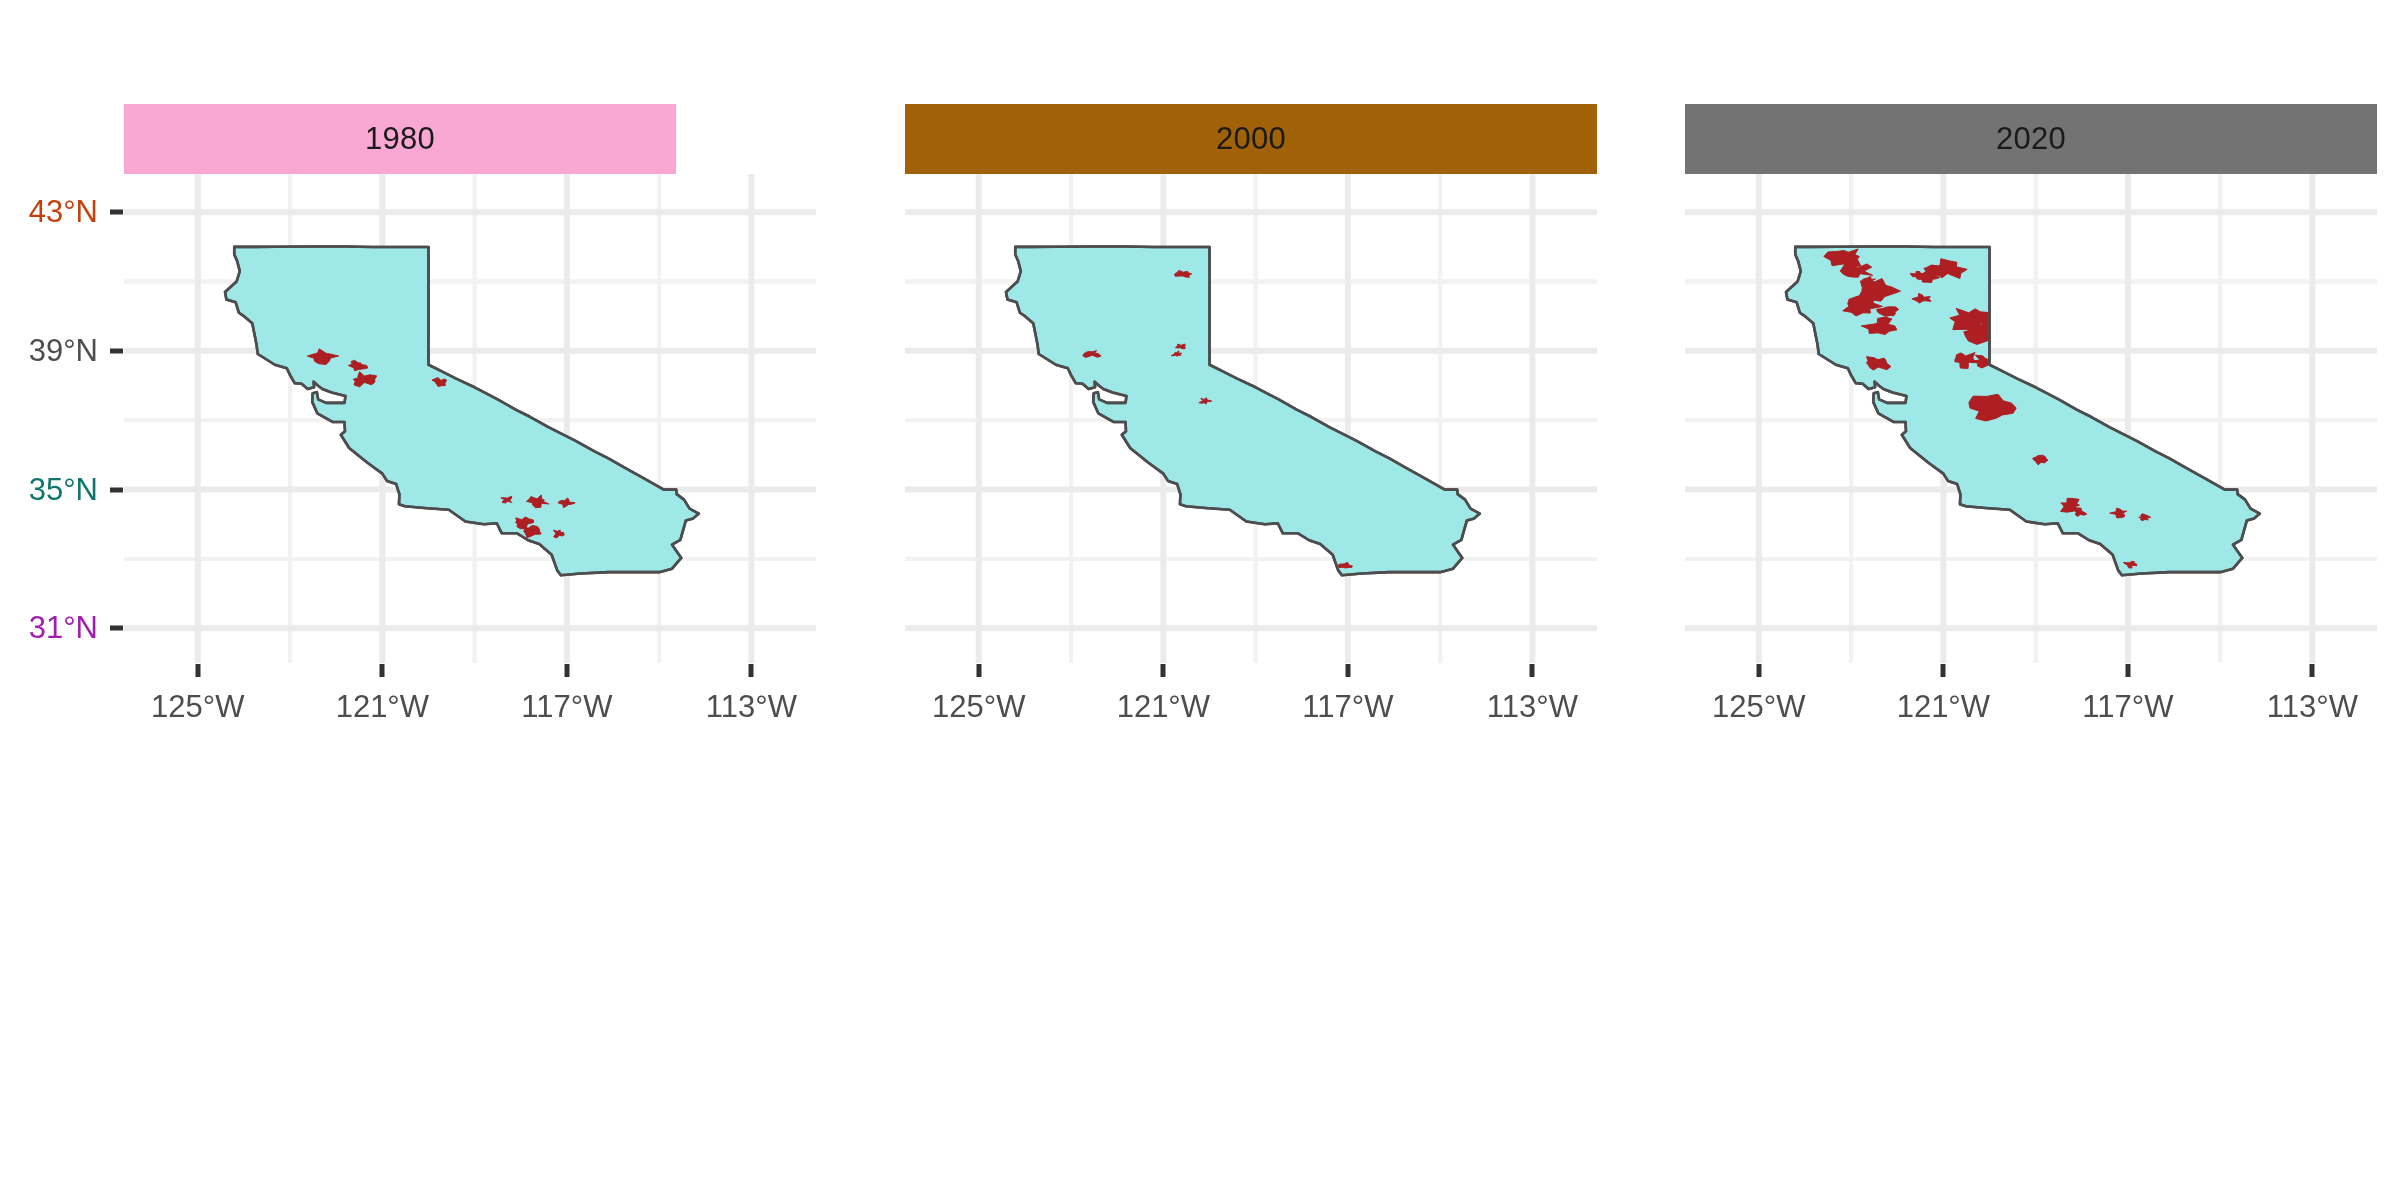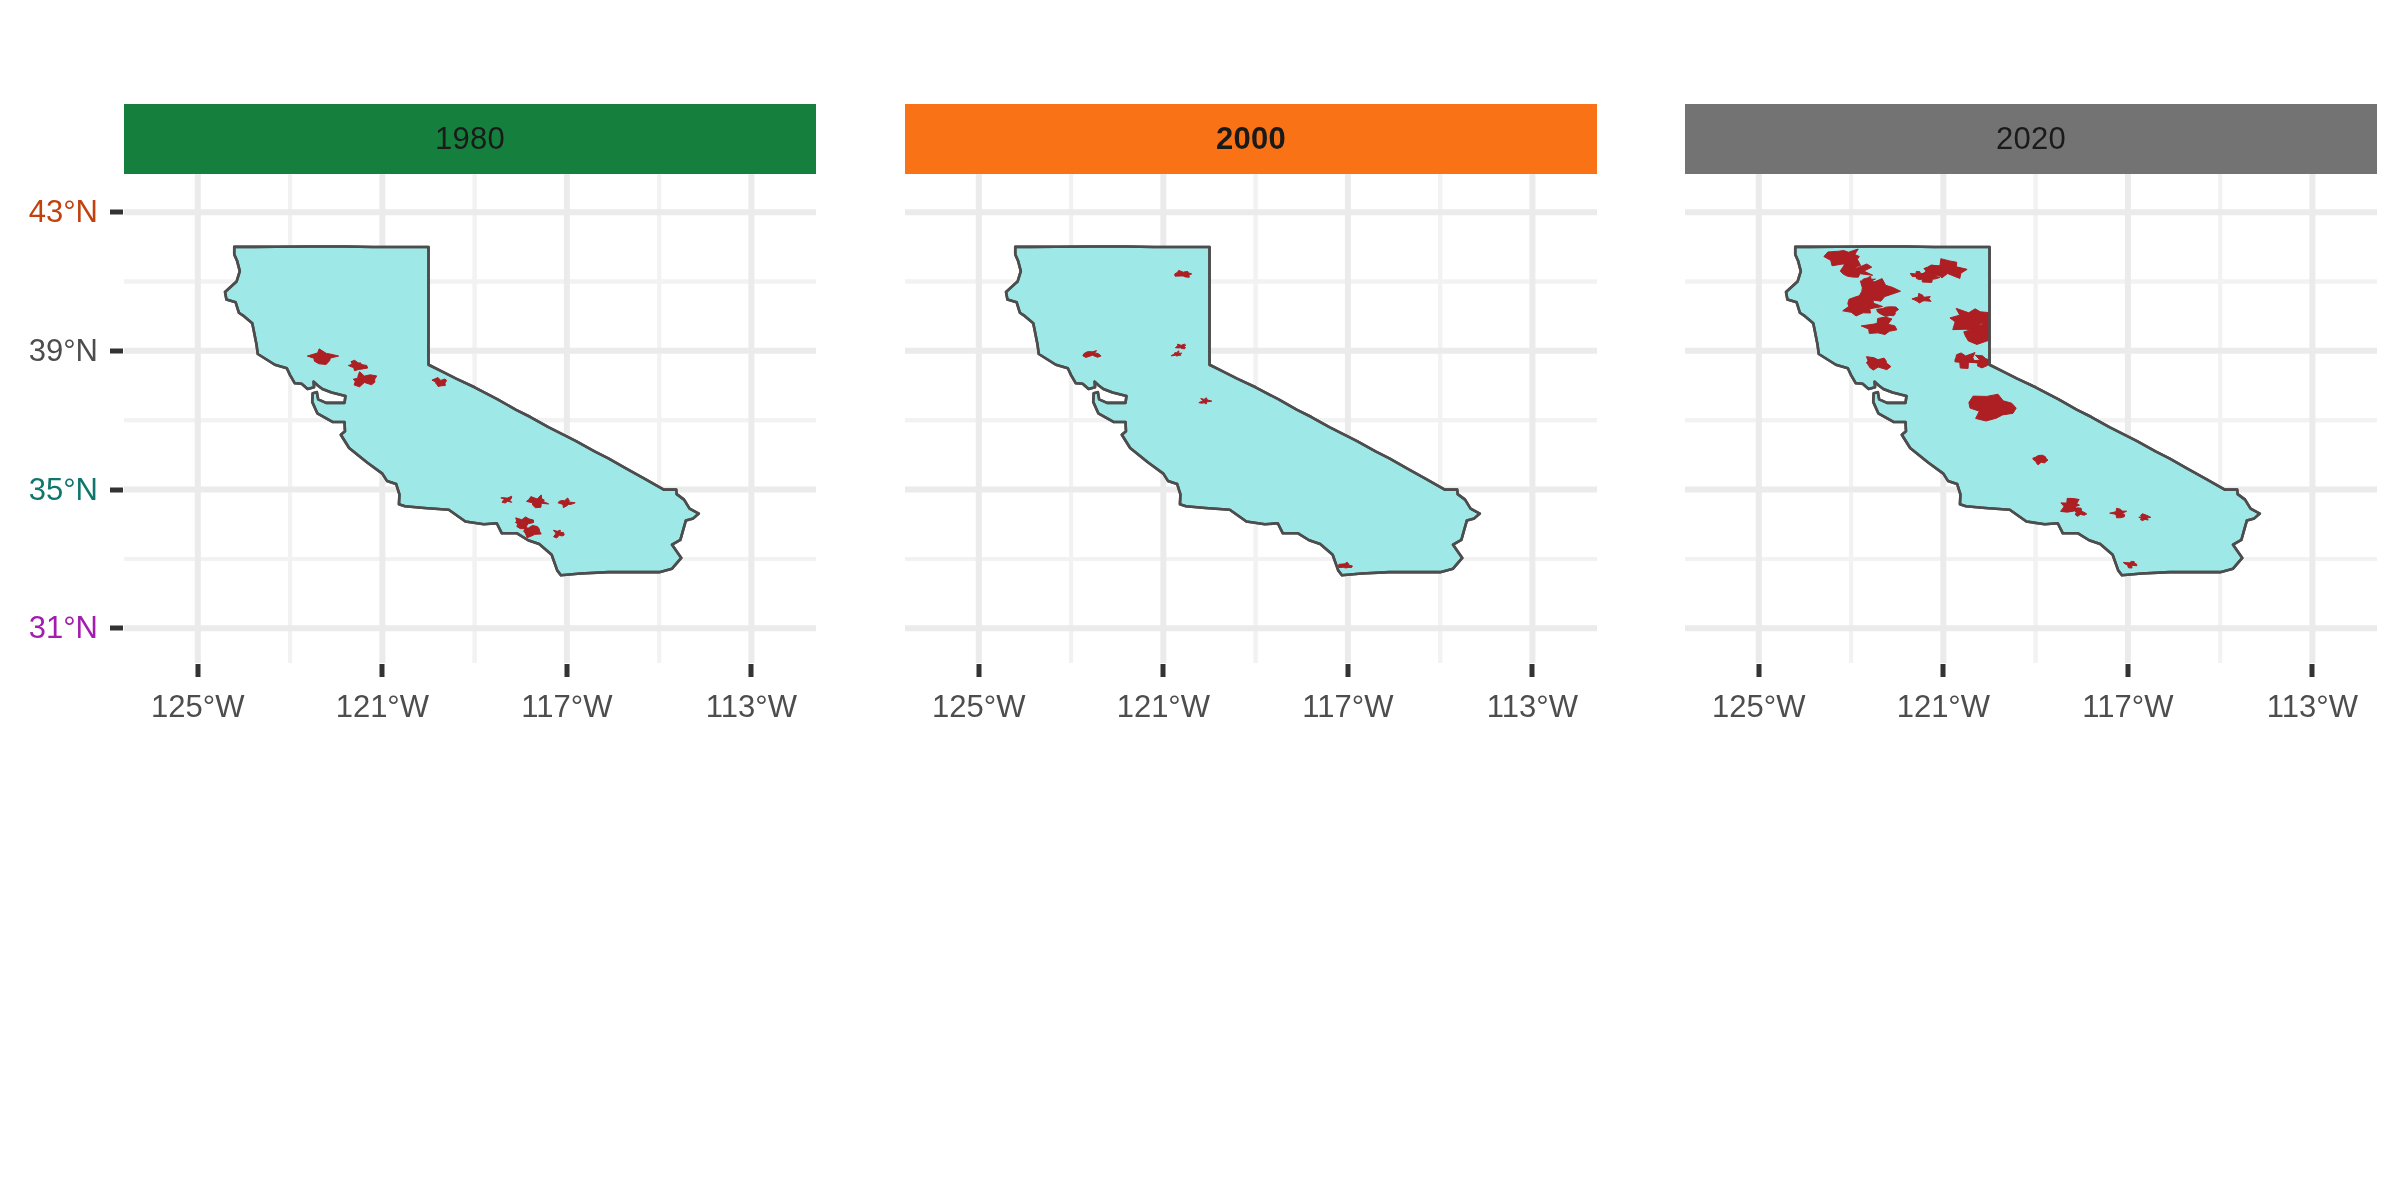--- a/index.html
+++ b/index.html
@@ -65,21 +65,21 @@
       <div class="xtick-mark" style="left: 1758.81px; top: 664px; background: rgb(51, 51, 51);"></div>
       <div class="xtick-label" style="left: 1943.35px; top: 689px; color: rgb(77, 77, 77);">121°W</div>
       <div class="xtick-mark" style="left: 1943.35px; top: 664px; background: rgb(51, 51, 51);"></div>
       <div class="xtick-label" style="left: 2127.88px; top: 689px; color: rgb(77, 77, 77);">117°W</div>
       <div class="xtick-mark" style="left: 2127.88px; top: 664px; background: rgb(51, 51, 51);"></div>
       <div class="xtick-label" style="left: 2312.41px; top: 689px; color: rgb(77, 77, 77);">113°W</div>
       <div class="xtick-mark" style="left: 2312.41px; top: 664px; background: rgb(51, 51, 51);"></div>
     </div>
 
   <div id="panels-host">
-      <div class="facet-strip" style="left: 124px; top: 104px; width: 692px; height: 70px; background: #15803d;">
+      <div class="facet-strip" style="left: 124px; top: 104px; width: 552px; height: 70px; background: #f9a8d4;">
         <span class="facet-strip-label">1980</span>
       </div>
       <div class="panel" style="left: 124px; top: 174px; width: 692px; height: 489px; background: rgb(255, 255, 255);">
         <svg width="692" height="489">
           <g>
             <line x1="166.07999999999976" x2="166.07999999999976" y1="0" y2="489" stroke="#f2f2f2" stroke-width="4"></line>
             <line x1="350.61333333333306" x2="350.61333333333306" y1="0" y2="489" stroke="#f2f2f2" stroke-width="4"></line>
             <line x1="166.07999999999976" x2="166.07999999999976" y1="0" y2="489" stroke="#f2f2f2" stroke-width="4"></line>
             <line x1="535.1466666666664" x2="535.1466666666664" y1="0" y2="489" stroke="#f2f2f2" stroke-width="4"></line>
             <line x1="350.61333333333306" x2="350.61333333333306" y1="0" y2="489" stroke="#f2f2f2" stroke-width="4"></line>
@@ -115,21 +115,21 @@
             <path d="M 386.69,325.31 L 387.46,324.19 L 387.71,322.23 L 383.46,324.06 L 382.35,324.06 L 380.33,323.66 L 376.89,323.83 L 380.40,325.31 L 379.41,326.17 L 378.14,328.36 L 381.26,328.98 L 383.75,327.19 L 387.70,328.38 L 385.57,325.96 Z" fill="#AD1F23" stroke="#AD1F23" stroke-width="1"></path>
             <path d="M 419.18,327.39 L 420.30,325.91 L 417.89,325.07 L 417.18,320.88 L 413.20,324.98 L 406.83,322.61 L 405.21,325.16 L 402.54,327.39 L 408.48,328.81 L 408.59,331.03 L 411.45,333.71 L 416.90,333.25 L 417.26,329.30 L 424.68,329.95 Z" fill="#AD1F23" stroke="#AD1F23" stroke-width="1"></path>
             <path d="M 451.20,328.77 L 444.79,327.96 L 445.21,326.39 L 443.63,323.99 L 440.57,326.71 L 437.89,326.47 L 435.45,327.29 L 433.92,328.77 L 437.18,329.84 L 439.00,330.38 L 439.31,333.66 L 442.82,331.75 L 444.27,330.55 L 447.52,330.26 Z" fill="#AD1F23" stroke="#AD1F23" stroke-width="1"></path>
             <path d="M 409.55,348.54 L 409.39,346.00 L 404.80,344.86 L 401.58,342.89 L 397.80,345.73 L 391.73,343.85 L 392.70,346.98 L 391.45,348.54 L 393.88,349.82 L 392.79,352.56 L 396.34,354.63 L 401.81,354.71 L 403.07,351.12 L 404.10,349.78 Z" fill="#AD1F23" stroke="#AD1F23" stroke-width="1"></path>
             <path d="M 415.60,357.21 L 415.24,354.93 L 413.33,352.50 L 408.54,351.46 L 404.51,353.93 L 400.92,353.98 L 400.38,355.84 L 399.73,357.21 L 400.63,358.53 L 401.74,359.93 L 403.05,363.75 L 408.02,361.79 L 410.89,360.36 L 417.21,359.98 Z" fill="#AD1F23" stroke="#AD1F23" stroke-width="1"></path>
             <path d="M 439.82,359.64 L 439.46,358.44 L 436.38,358.48 L 436.17,356.08 L 433.54,357.32 L 429.32,356.27 L 431.70,358.93 L 431.72,359.64 L 431.22,360.47 L 429.64,362.80 L 432.67,363.92 L 435.33,361.32 L 438.17,361.94 L 440.22,361.03 Z" fill="#AD1F23" stroke="#AD1F23" stroke-width="1"></path>
           </g>
           <path d="M 110.26,72.89 L 124.56,72.89 L 152.24,72.78 L 184.53,72.51 L 221.44,72.51 L 249.12,72.99 L 283.72,73.06 L 304.53,73.01 L 304.53,100.57 L 304.53,128.32 L 304.53,156.06 L 304.48,176.87 L 304.57,190.74 L 318.32,197.68 L 332.16,204.62 L 350.61,213.29 L 373.68,225.43 L 392.13,235.83 L 405.97,242.77 L 424.43,253.17 L 438.27,260.11 L 452.11,267.04 L 470.56,277.45 L 484.40,284.38 L 502.85,294.79 L 521.31,305.19 L 539.76,315.60 L 552.22,315.60 L 552.68,320.10 L 560.06,325.65 L 565.59,334.67 L 574.82,339.53 L 569.29,344.38 L 561.90,346.46 L 556.37,365.88 L 548.06,370.74 L 557.29,383.92 L 548.06,394.67 L 535.15,398.14 L 512.08,398.14 L 484.40,398.14 L 456.72,399.52 L 436.88,401.26 L 433.19,396.40 L 430.89,389.81 L 427.66,380.80 L 415.20,370.04 L 404.13,366.23 L 393.06,359.29 L 377.83,359.29 L 372.76,349.24 L 359.84,350.28 L 341.39,347.50 L 324.78,335.71 L 300.33,333.98 L 280.95,332.24 L 274.95,330.16 L 275.42,320.45 L 272.19,310.05 L 262.96,306.93 L 258.35,299.64 L 243.12,288.54 L 225.13,273.98 L 216.83,260.80 L 220.98,257.33 L 220.52,247.97 L 208.52,247.97 L 193.30,239.30 L 188.22,227.85 L 188.69,219.18 L 192.84,218.14 L 194.22,225.43 L 202.06,228.89 L 211.29,228.89 L 220.52,228.89 L 221.44,221.96 L 207.60,218.49 L 198.37,215.02 L 193.76,211.55 L 189.61,207.74 L 190.07,213.29 L 183.61,215.02 L 177.61,209.82 L 170.69,209.13 L 166.08,201.15 L 162.85,194.21 L 150.86,190.74 L 133.79,179.99 L 132.40,169.94 L 129.63,156.06 L 128.25,149.13 L 119.95,142.19 L 114.87,138.72 L 111.64,128.32 L 102.42,125.54 L 101.03,117.91 L 112.57,107.51 L 115.79,97.11 L 113.03,86.70 L 110.26,80.46 Z" fill="none" stroke="#4d4d4d" stroke-width="2.6" stroke-linejoin="round"></path>
         </svg>
       </div>
-      <div class="facet-strip" style="left: 905px; top: 104px; width: 692px; height: 70px; background: #f97316; font-weight: bold;">
+      <div class="facet-strip" style="left: 905px; top: 104px; width: 692px; height: 70px; background: #a16207;">
         <span class="facet-strip-label">2000</span>
       </div>
       <div class="panel" style="left: 905px; top: 174px; width: 692px; height: 489px; background: rgb(255, 255, 255);">
         <svg width="692" height="489">
           <g>
             <line x1="166.07999999999976" x2="166.07999999999976" y1="0" y2="489" stroke="#f2f2f2" stroke-width="4"></line>
             <line x1="350.61333333333306" x2="350.61333333333306" y1="0" y2="489" stroke="#f2f2f2" stroke-width="4"></line>
             <line x1="166.07999999999976" x2="166.07999999999976" y1="0" y2="489" stroke="#f2f2f2" stroke-width="4"></line>
             <line x1="535.1466666666664" x2="535.1466666666664" y1="0" y2="489" stroke="#f2f2f2" stroke-width="4"></line>
             <line x1="350.61333333333306" x2="350.61333333333306" y1="0" y2="489" stroke="#f2f2f2" stroke-width="4"></line>

